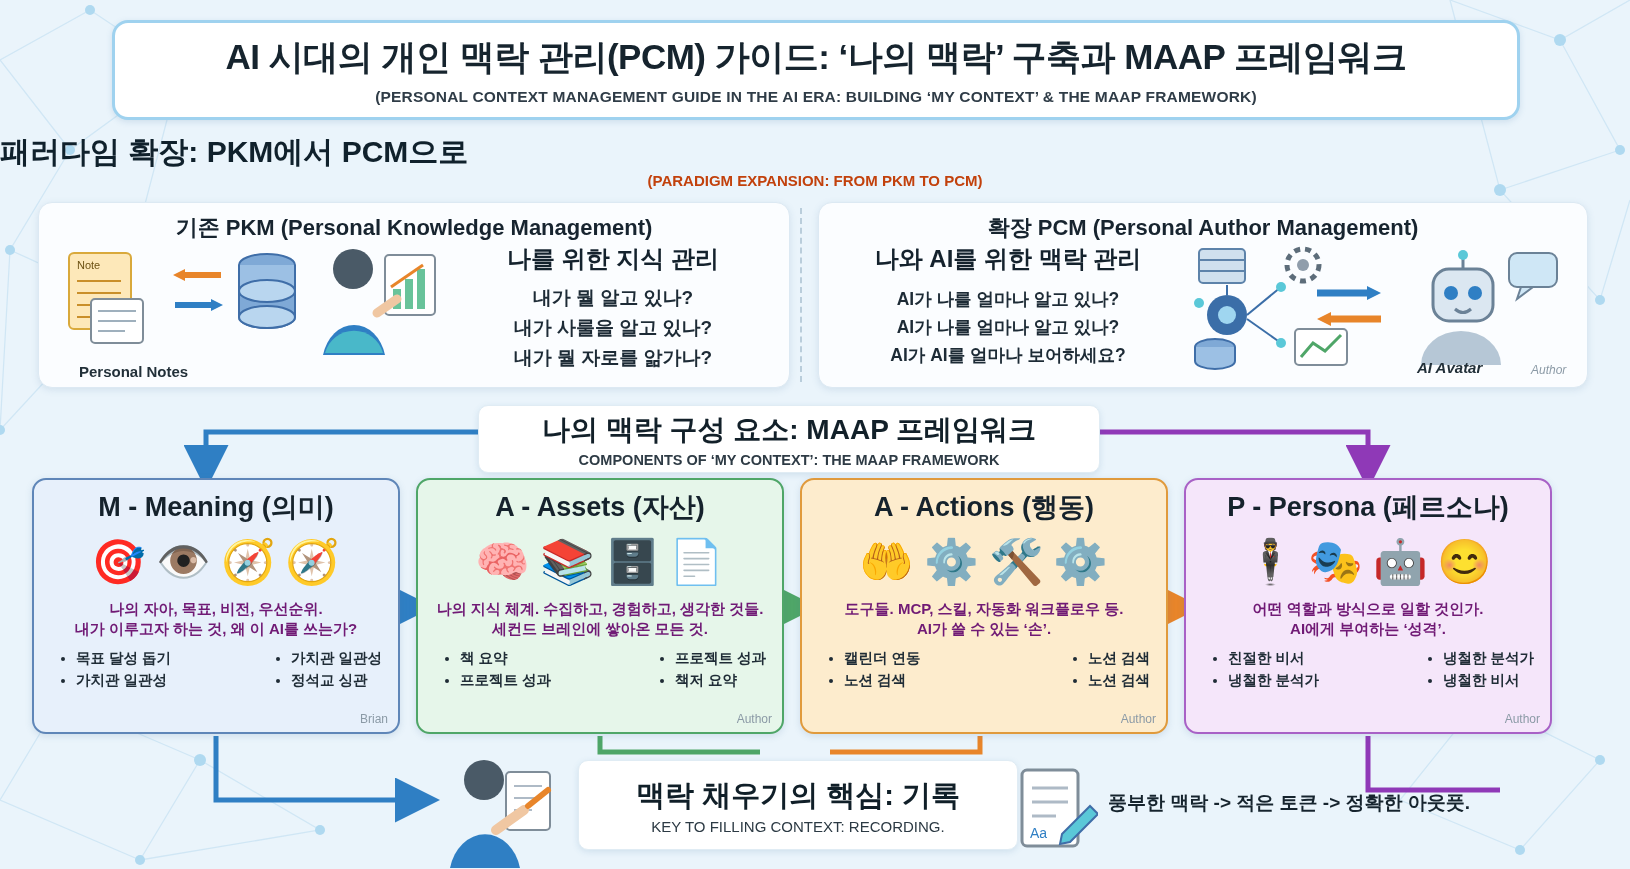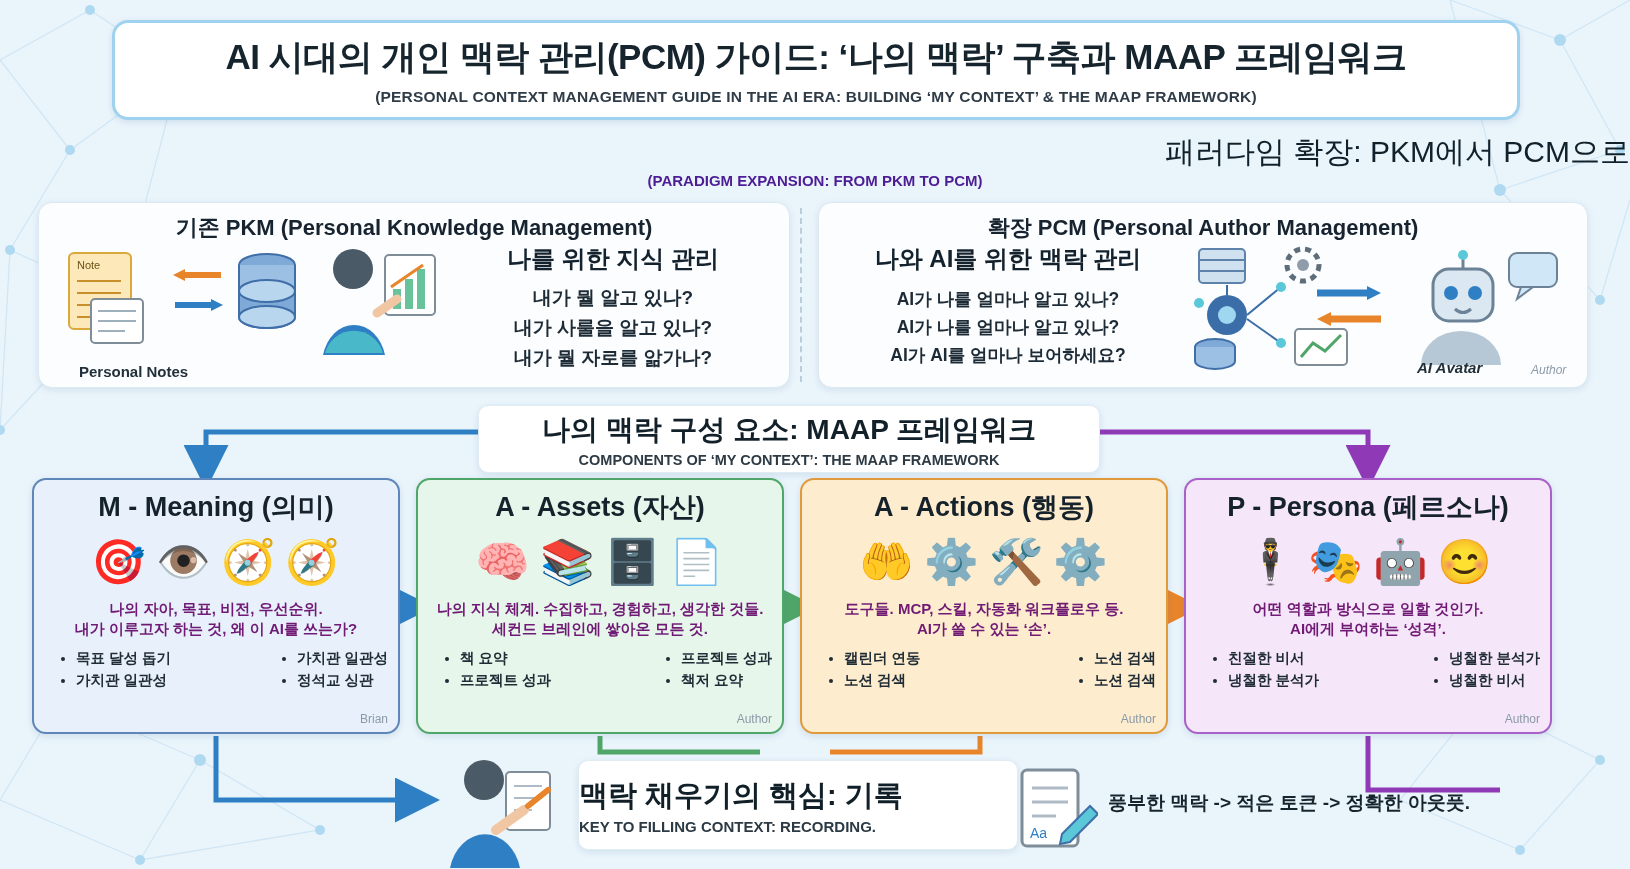--- a/index.html
+++ b/index.html
@@ -20,24 +20,24 @@
   .title-box {
     position:absolute; left:112px; top:20px; width:1408px; height:100px;
     background:#ffffff; border:3px solid #9fd2ef; border-radius:16px;
     display:flex; flex-direction:column; align-items:center; justify-content:center;
     box-shadow: 0 2px 6px rgba(80,130,170,.18);
   }
   .title-ko { font-size:35px; font-weight:bold; color:#16242e; letter-spacing:-0.5px; }
   .title-en { font-size:15.5px; font-weight:bold; color:#2f3c47; margin-top:7px; letter-spacing:0.2px; }
 
   
-  .para-ko { position:absolute; top:132px; width:1630px; text-align:right;
-             font-size:30px; font-weight:normal; color:#10212c; }
+  .para-ko { position:absolute; top:132px; width:1630px; text-align:left;
+             font-size:30px; font-weight:bold; color:#10212c; }
   .para-en { position:absolute; top:172px; width:1630px; text-align:center;
-             font-size:15px; font-weight:bold; color:#4c1d95; }
+             font-size:15px; font-weight:bold; color:#c2410c; }
 
   
   .panel {
     position:absolute; top:202px; height:186px;
     background:#fbfdff; border-radius:14px; border:1px solid #dce9f3;
     box-shadow: 0 2px 7px rgba(90,130,165,.16);
   }
   .panel.pkm { left:38px; width:752px; }
   .panel.pcm { left:818px; width:770px; }
   .panel-head { text-align:center; font-size:22px; font-weight:bold; color:#17242f; margin-top:10px; }
@@ -66,39 +66,39 @@
 
   
   .card {
     position:absolute; top:478px; width:368px; height:256px;
     border-radius:14px; border:2px solid; 
     box-shadow:0 2px 7px rgba(80,120,160,.18);
   }
   .card h3 { margin:9px 0 0 0; text-align:center; font-size:27px; font-weight:bold; color:#15222c; }
   .card .icons { display:flex; justify-content:center; gap:10px; margin-top:6px; height:62px; align-items:center; }
   .card .desc { text-align:center; font-size:15px; font-weight:bold; color:#701a75; line-height:1.35; margin-top:6px; padding:0 10px; }
-  .bullets { display:flex; justify-content:space-between; padding:6px 10px 0 26px; font-size:14.5px; font-weight:bold; color:#1f2c36; }
+  .bullets { display:flex; justify-content:space-between; padding:6px 16px 0 26px; font-size:14.5px; font-weight:bold; color:#1f2c36; }
   .bullets ul { margin:0; padding-left:16px; }
   .bullets li { margin-top:3px; }
   .card .auth { position:absolute; right:10px; bottom:6px; font-size:12px; color:#8b9aa6; }
 
   .card.m { left:32px;   background:#e7f0fb; border-color:#5f86b8; }
   .card.a1{ left:416px;  background:#e6f6ea; border-color:#4fa668; }
   .card.a2{ left:800px;  background:#fdeccd; border-color:#e09a3c; }
   .card.p { left:1184px; background:#f5e6fa; border-color:#a861c6; }
 
   
   .bottom-box {
     position:absolute; left:578px; top:760px; width:440px; height:90px;
     background:#ffffff; border-radius:10px; border:1px solid #e0ecf4;
     box-shadow:0 2px 6px rgba(80,130,170,.17);
-    display:flex; flex-direction:column; align-items:flex-start; justify-content:center;
+    display:flex; flex-direction:column; align-items:center; justify-content:center;
   }
   .bottom-ko { font-size:29px; font-weight:bold; color:#101f28; }
-  .bottom-en { font-size:15px; font-weight:bold; color:#2c3a44; margin-top:2px; }
+  .bottom-en { font-size:15px; font-weight:normal; color:#2c3a44; margin-top:2px; }
   .flow-text { position:absolute; left:1108px; top:790px; font-size:19px; font-weight:bold; color:#16242e; }
 
   svg.arrows { position:absolute; inset:0; z-index:1; }
   .emoji { font-size:44px; line-height:1; }
 </style>
 </head>
 <body>
 
 <svg class="bg-net" viewBox="0 0 1630 869">
   <g stroke="#bcdcf0" stroke-width="1.3" fill="none">

